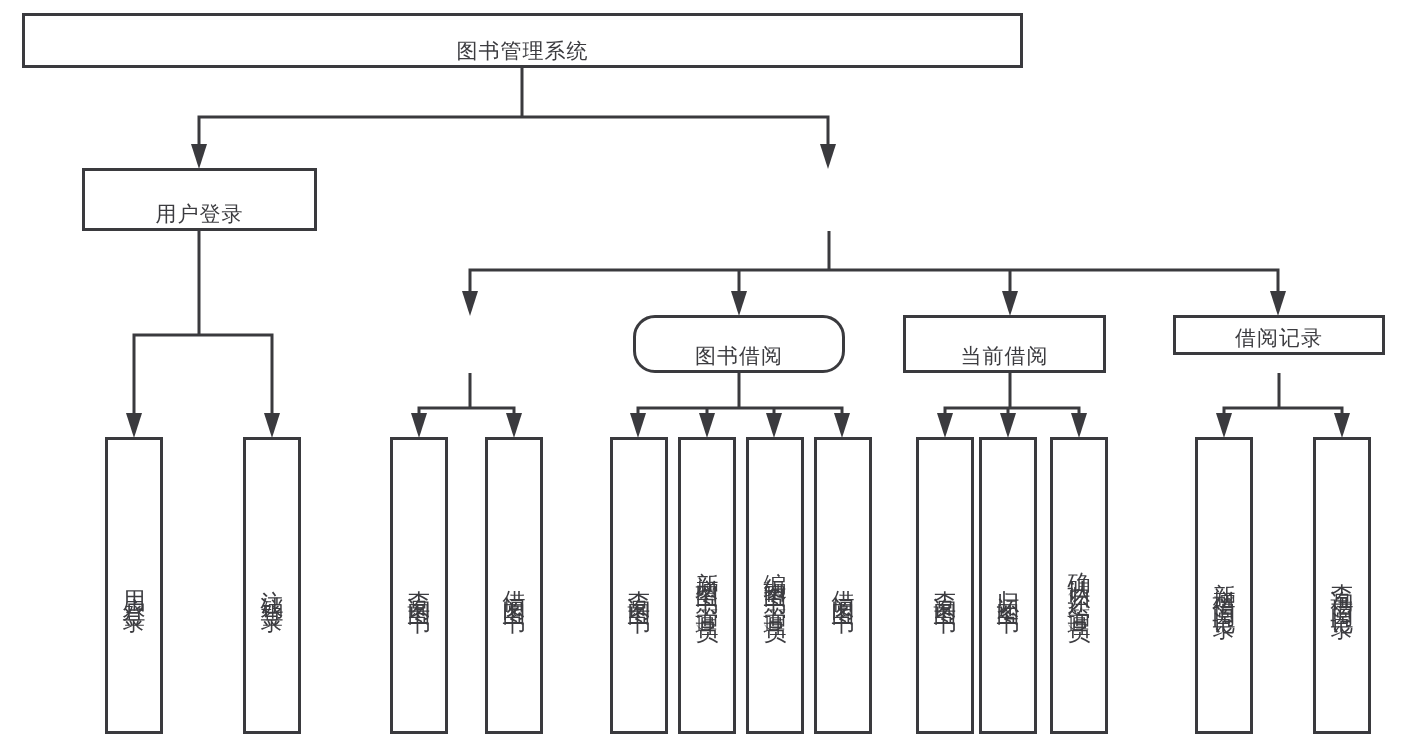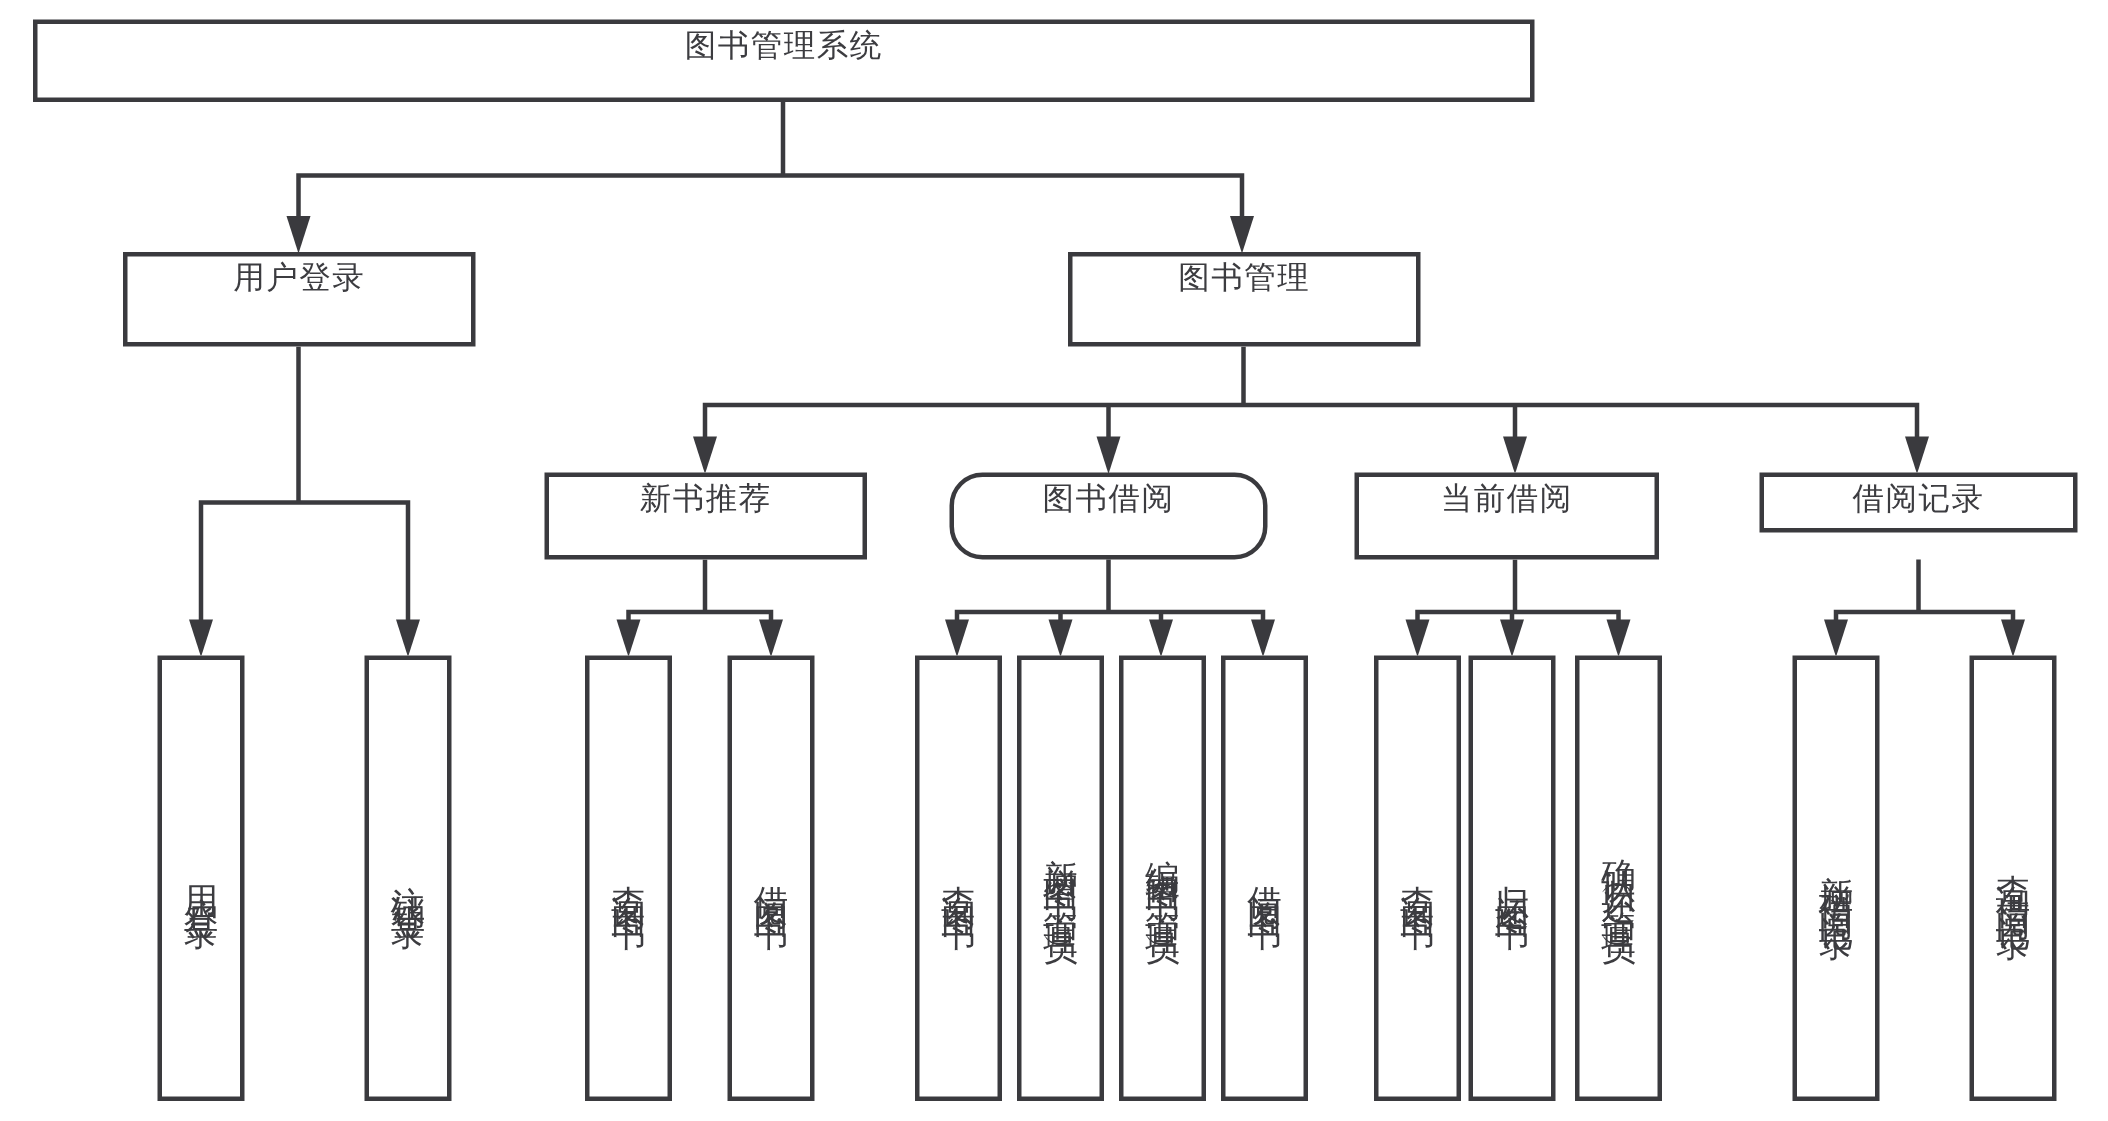--- a/index.html
+++ b/index.html
@@ -16,21 +16,21 @@
     background:var(--bg);
     overflow:hidden;
   }
   .connector{position:absolute;left:0;top:0;z-index:1;}
   .connector path{stroke:var(--line);stroke-width:3;fill:none;}
   .connector polygon{fill:var(--line);stroke:none;}
   .node{
     position:absolute;
     background:#fff;
     border:3px solid var(--line);
-    display:flex;align-items:flex-start;justify-content:center;
+    display:flex;align-items:flex-end;justify-content:center;
     color:var(--text);
     font-size:21px;
     letter-spacing:1px;
     z-index:2;
   }
   .leaf{
     position:absolute;
     top:437px;height:297px;width:58px;
     background:#fff;
     border:3px solid var(--line);
@@ -103,27 +103,21 @@
     </g>
   </svg>
 
   <div class="node" style="left:22px;top:13px;width:1001px;height:55px;">
     <span>图书管理系统</span>
   </div>
 
   <div class="node" style="left:82px;top:168px;width:235px;height:63px;">
     <span>用户登录</span>
   </div>
-  <div class="node" style="left:712px;top:168px;width:235px;height:63px;">
-    <span>图书管理</span>
-  </div>
 
-  <div class="node" style="left:363px;top:315px;width:215px;height:58px;">
-    <span>新书推荐</span>
-  </div>
   <div class="node" style="left:633px;top:315px;width:212px;height:58px;border-radius:22px;">
     <span>图书借阅</span>
   </div>
   <div class="node" style="left:903px;top:315px;width:203px;height:58px;">
     <span>当前借阅</span>
   </div>
   <div class="node" style="left:1173px;top:315px;width:212px;height:40px;">
     <span>借阅记录</span>
   </div>
 

